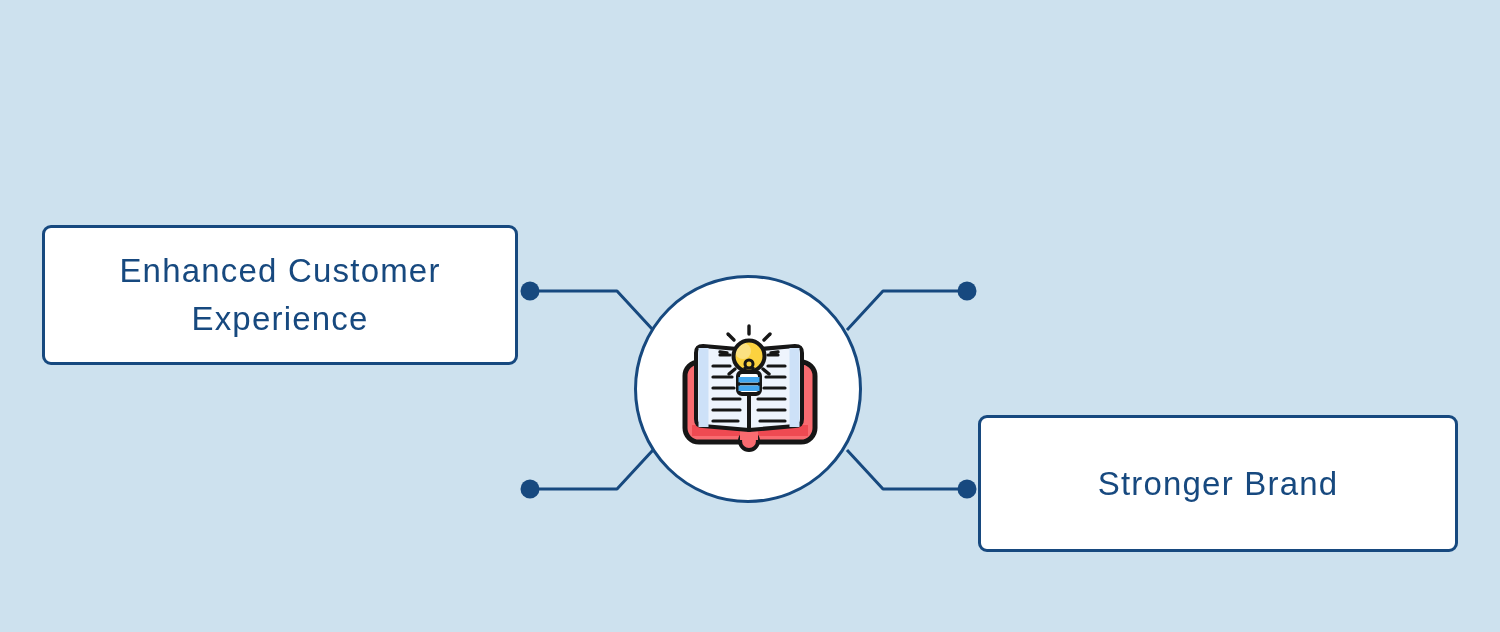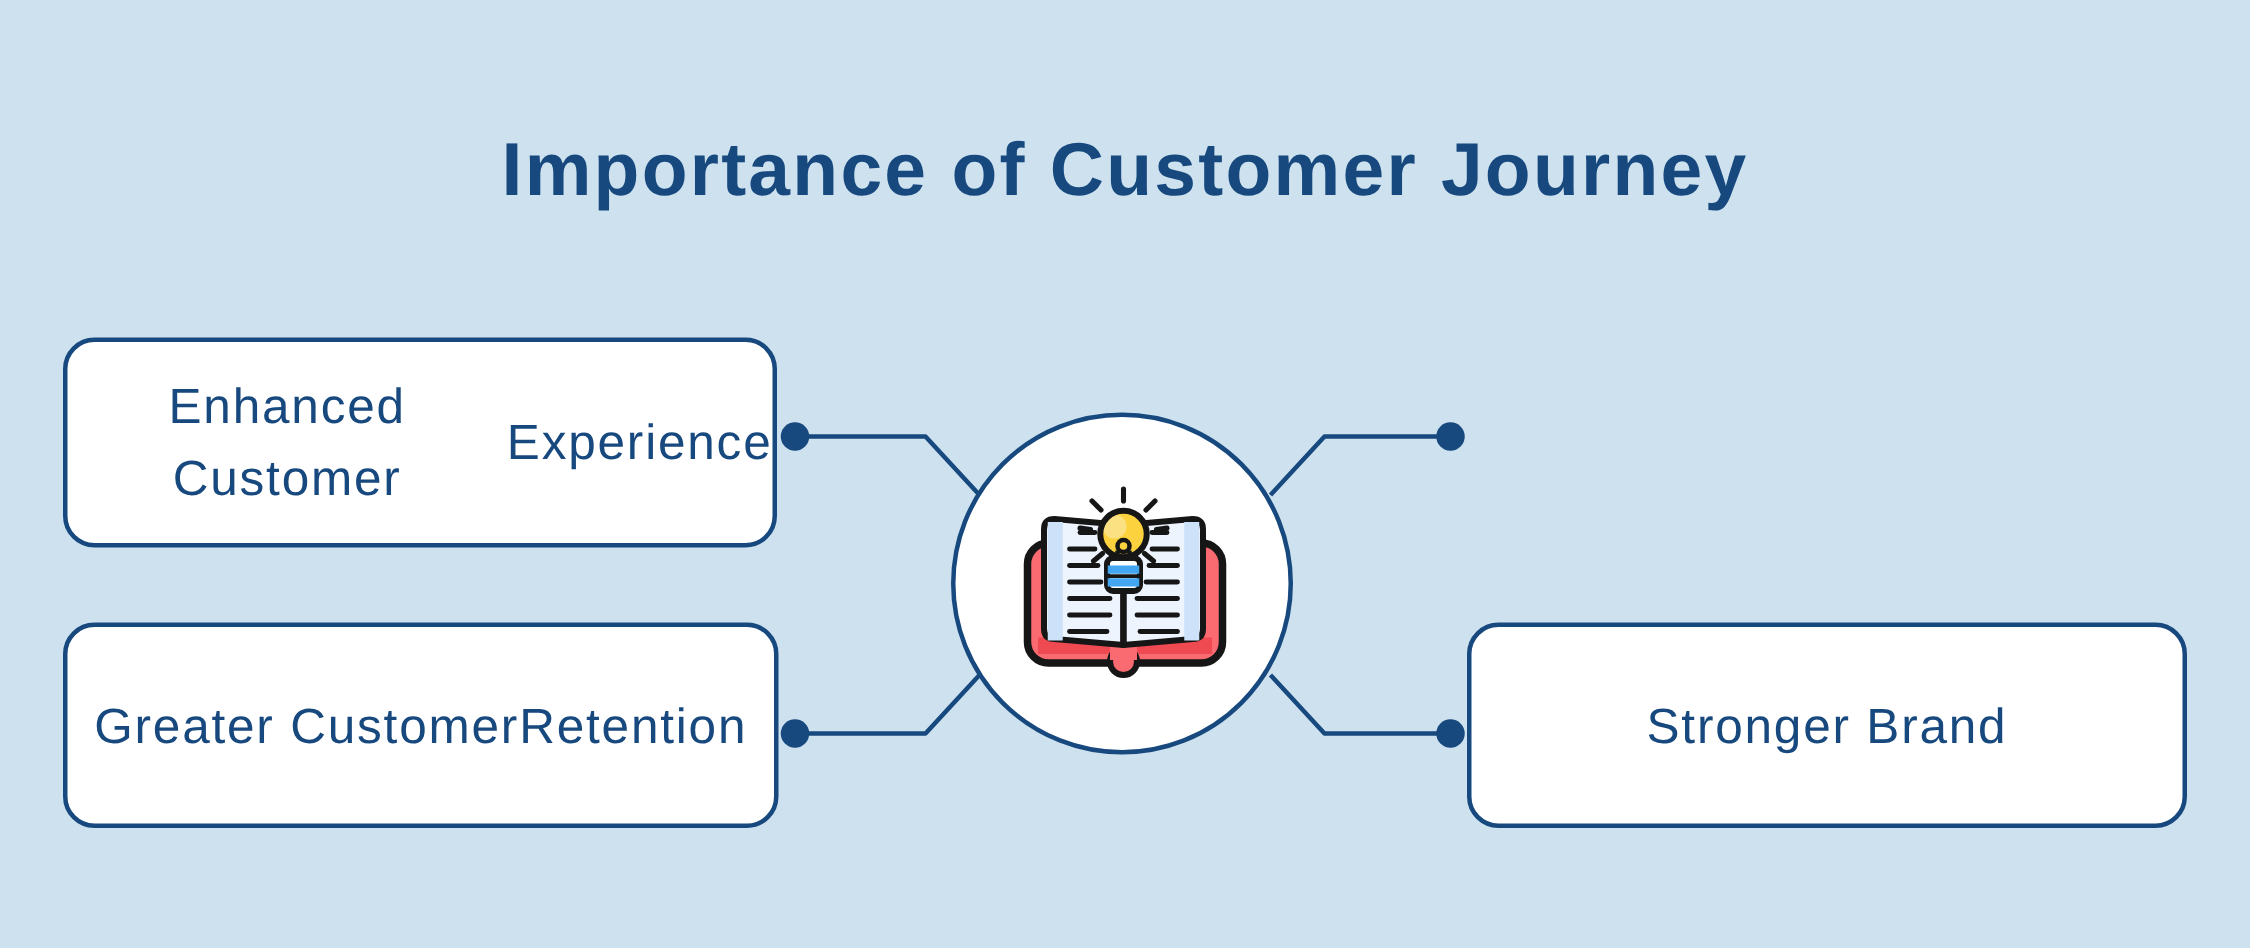--- a/index.html
+++ b/index.html
@@ -38,23 +38,23 @@
     fill:none;
     stroke:var(--navy);
     stroke-width:3;
     stroke-linejoin:round;
   }
   svg.connectors circle{fill:var(--navy);}
   .node-box{
     position:absolute;
     background:var(--box_fill);
     border:3px solid var(--navy);
-    border-radius:21px;
+    border-radius:9px;
     display:flex;
-    flex-direction:row;
+    flex-direction:column;
     align-items:center;
     justify-content:center;
     text-align:center;
     color:var(--navy);
     font-size:33px;
     font-weight:500;
     letter-spacing:1.2px;
     line-height:48px;
   }
   .node-box span{display:block;}
@@ -74,40 +74,35 @@
     position:absolute;
     left:45px; top:44px;
     width:136px; height:136px;
   }
 </style>
 </head>
 <body>
 
 <div class="stage">
 
-  <div class="title">Importance of Customer Journey</div>
 
   <svg class="connectors" viewBox="0 0 1500 632" aria-hidden="true">
     <path d="M530,291 L617,291 L653,330"></path>
     <path d="M967,291 L883,291 L847,330"></path>
     <path d="M530,489 L617,489 L653,450"></path>
     <path d="M967,489 L883,489 L847,450"></path>
     <circle cx="530" cy="291" r="9.5"></circle>
     <circle cx="967" cy="291" r="9.5"></circle>
     <circle cx="530" cy="489" r="9.5"></circle>
     <circle cx="967" cy="489" r="9.5"></circle>
   </svg>
 
   <div class="node-box" id="node-tl">
     <span>Enhanced Customer</span>
     <span>Experience</span>
-  </div>
-  <div class="node-box" id="node-bl">
-    <span>Greater Customer</span>
-    <span>Retention</span>
   </div>
   <div class="node-box" id="node-br">
     <span>Stronger Brand</span>
   </div>
 
   <div class="center-circle">
     <svg class="center-icon" viewBox="0 0 136 136" aria-hidden="true">
 
       <g>
         <rect x="3" y="40" width="130" height="80" rx="14" fill="var(--red)" stroke="var(--outline)" stroke-width="5"></rect>

